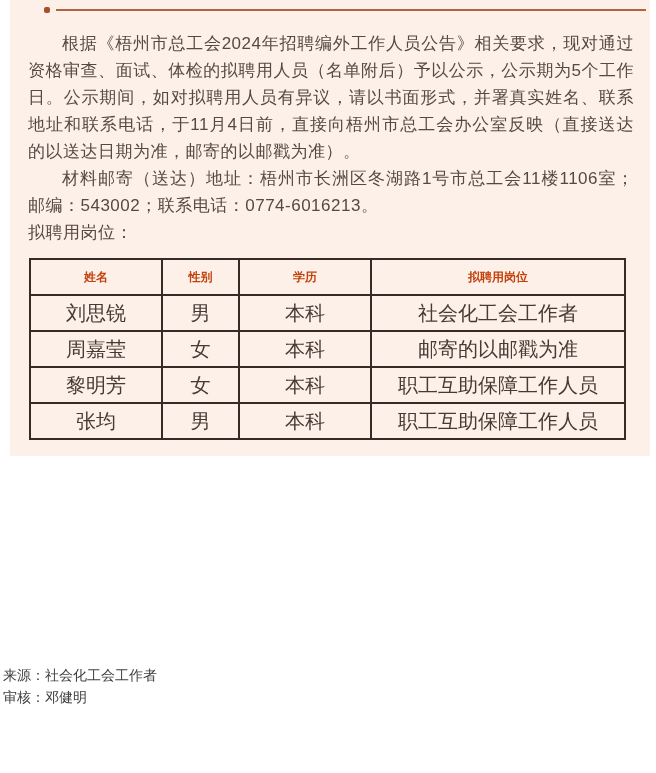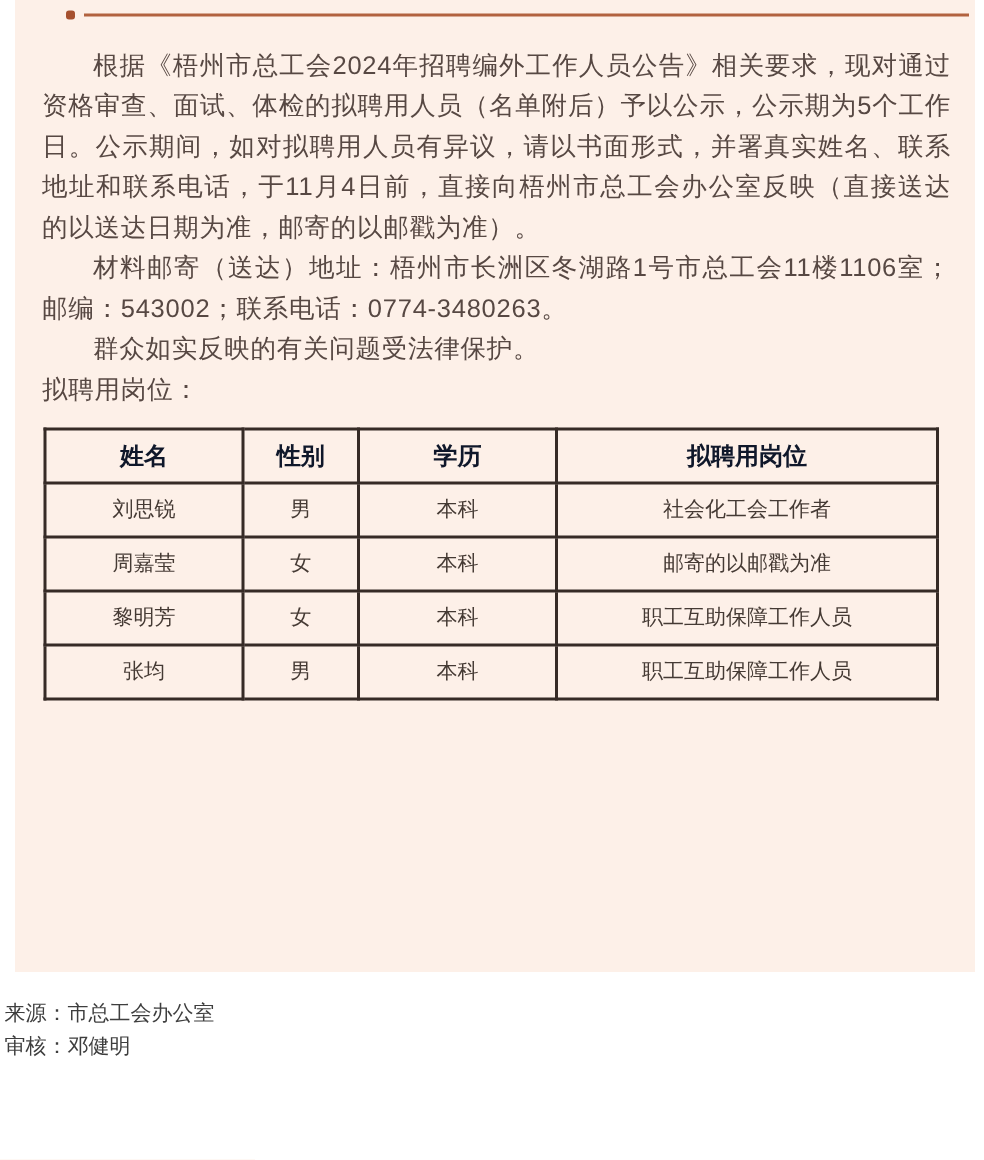--- a/index.html
+++ b/index.html
@@ -4,21 +4,21 @@
 <style>
   html,body { margin:0; padding:0; }
   body {
     width:656px; height:773px; position:relative;
     background:#ffffff;
     font-family:"Liberation Sans","DejaVu Sans",sans-serif;
     overflow:hidden;
   }
   .panel {
     position:absolute; left:10px; top:0;
-    width:640px; height:648px;
+    width:640px; height:456px;
     background:#fdf0e8;
   }
   .header-deco { position:relative; height:22px; }
   .dot {
     position:absolute; left:34px; top:7px;
     width:6px; height:6px; border-radius:2px;
     background:#a6502e;
   }
   .rule {
     position:absolute; left:46px; right:4px; top:9px;
@@ -40,50 +40,49 @@
     width:595px;
     margin:12px 0 0 1px;
   }
   table.roster th, table.roster td {
     border:2px solid #362b26;
     text-align:center; vertical-align:middle;
     padding:0;
   }
   table.roster th {
     height:34px;
-    font-size:16px; font-weight:bold;
-    color:#0f172a;
+    font-size:12px; font-weight:bold;
+    color:#c2410c;
     font-family:"Liberation Sans","DejaVu Sans",sans-serif;
     margin-left:18px;
   }
   table.roster td {
     height:34px;
-    font-size:14px;
+    font-size:20px;
     color:#453a34;
     font-family:"DejaVu Serif","Liberation Serif",serif;
   }
   .credits {
     position:absolute; left:3px; top:664px;
     font-size:14px; line-height:22px;
     color:#3e3e3e;
   }
 </style>
 </head>
 <body>
 
 <div class="panel">
   <div class="header-deco">
     <span class="dot"></span>
     <span class="rule"></span>
   </div>
 
   <div class="content">
     <p>根据《梧州市总工会2024年招聘编外工作人员公告》相关要求，现对通过资格审查、面试、体检的拟聘用人员（名单附后）予以公示，公示期为5个工作日。公示期间，如对拟聘用人员有异议，请以书面形式，并署真实姓名、联系地址和联系电话，于11月4日前，直接向梧州市总工会办公室反映（直接送达的以送达日期为准，邮寄的以邮戳为准）。</p>
-    <p>材料邮寄（送达）地址：梧州市长洲区冬湖路1号市总工会11楼1106室；邮编：543002；联系电话：0774-3480263。</p>
-    <p>群众如实反映的有关问题受法律保护。</p>
+    <p>材料邮寄（送达）地址：梧州市长洲区冬湖路1号市总工会11楼1106室；邮编：543002；联系电话：0774-6016213。</p>
     <p class="no-indent">拟聘用岗位：</p>
 
     <table class="roster">
       <colgroup>
         <col style="width:132px">
           <col style="width:77px">
           <col style="width:132px">
           <col style="width:254px">
       </colgroup>
       <thead>
@@ -118,15 +117,15 @@
           <td>男</td>
           <td>本科</td>
           <td>职工互助保障工作人员</td>
         </tr>
       </tbody>
     </table>
   </div>
 </div>
 
 <div class="credits">
-  <div>来源：市总工会办公室</div>
+  <div>来源：社会化工会工作者</div>
   <div>审核：邓健明</div>
 </div>
 
 </body></html>

